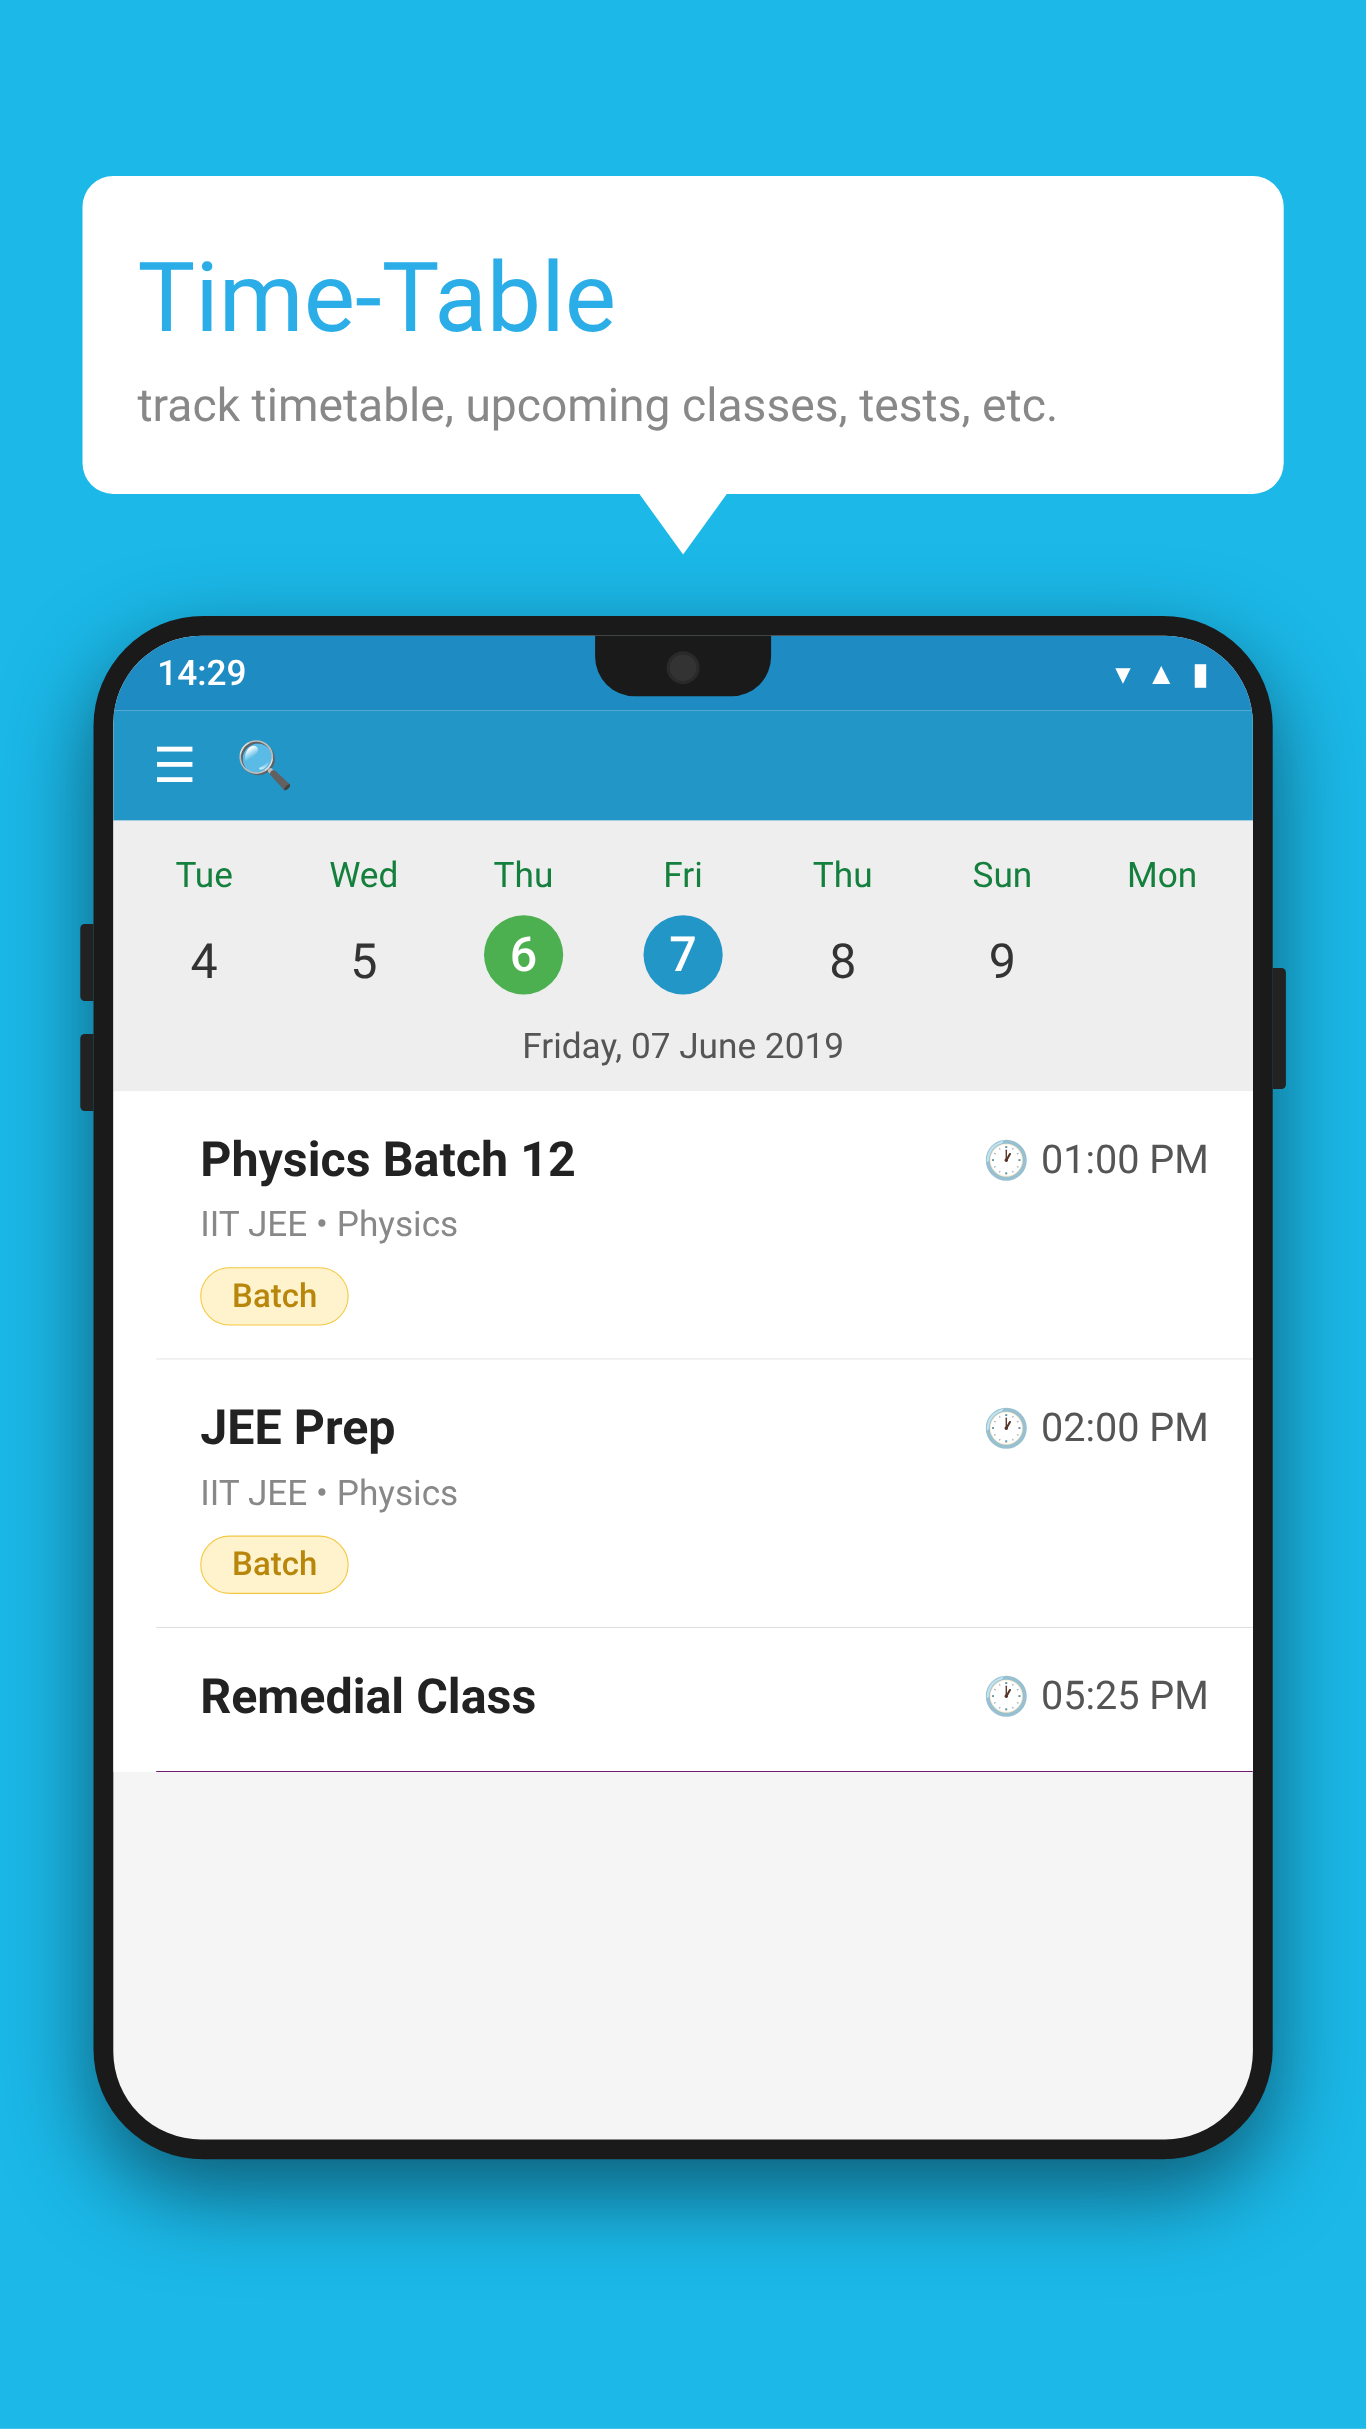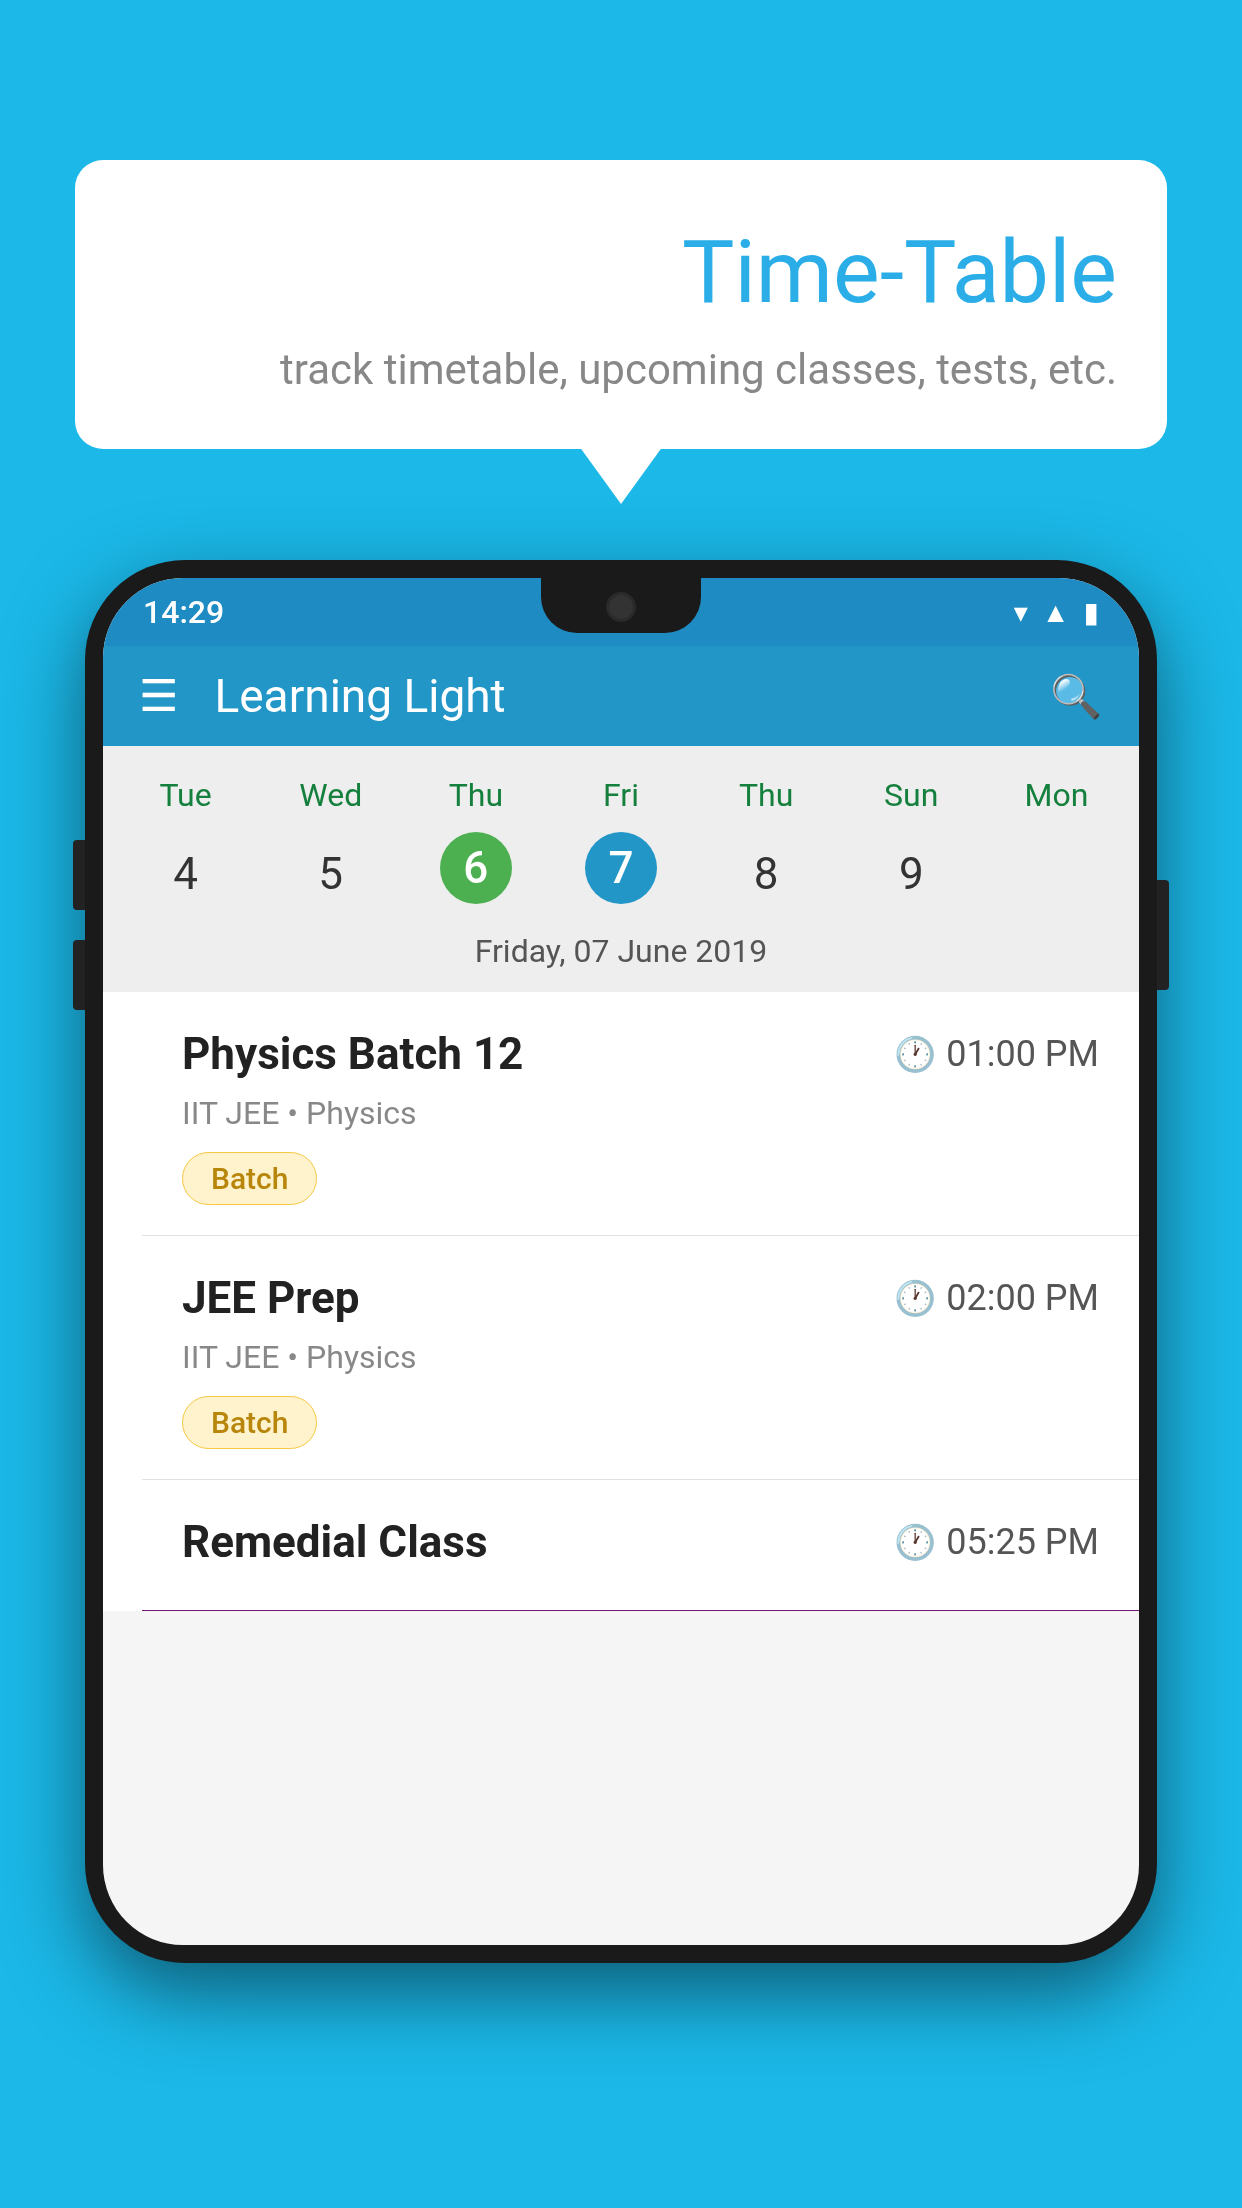--- a/index.html
+++ b/index.html
@@ -19,21 +19,21 @@
       position: absolute;
       top: 160px;
       left: 75px;
       right: 75px;
     }
 
     .speech-bubble {
       background: white;
       border-radius: 28px;
       padding: 60px 50px 55px;
-      text-align: right;
+      text-align: left;
       position: relative;
     }
 
     .speech-bubble::after {
       content: '';
       position: absolute;
       bottom: -55px;
       left: 50%;
       transform: translateX(-50%);
       width: 0;
@@ -361,21 +361,20 @@
         <span class="status-time">14:29</span>
         <div class="status-icons">
           <span class="wifi-icon">▾</span>
           <span class="signal-icon">▲</span>
           <span class="battery-icon">▮</span>
         </div>
       </div>
 
       <div class="app-bar">
         <span class="menu-icon">☰</span>
-        <span class="app-title">Learning Light</span>
         <span class="search-icon">🔍</span>
       </div>
 
       <div class="calendar">
         <div class="day-headers">
           <div class="day-header">Tue</div>
           <div class="day-header">Wed</div>
           <div class="day-header">Thu</div>
           <div class="day-header">Fri</div>
           <div class="day-header">Thu</div>

